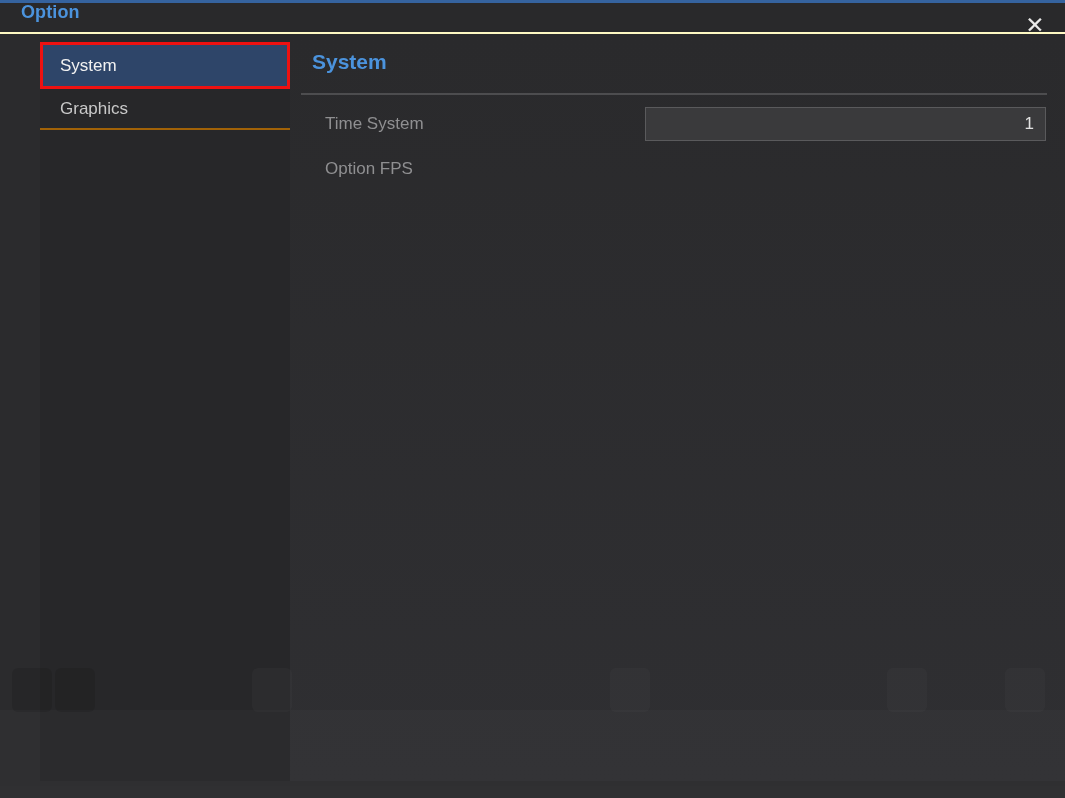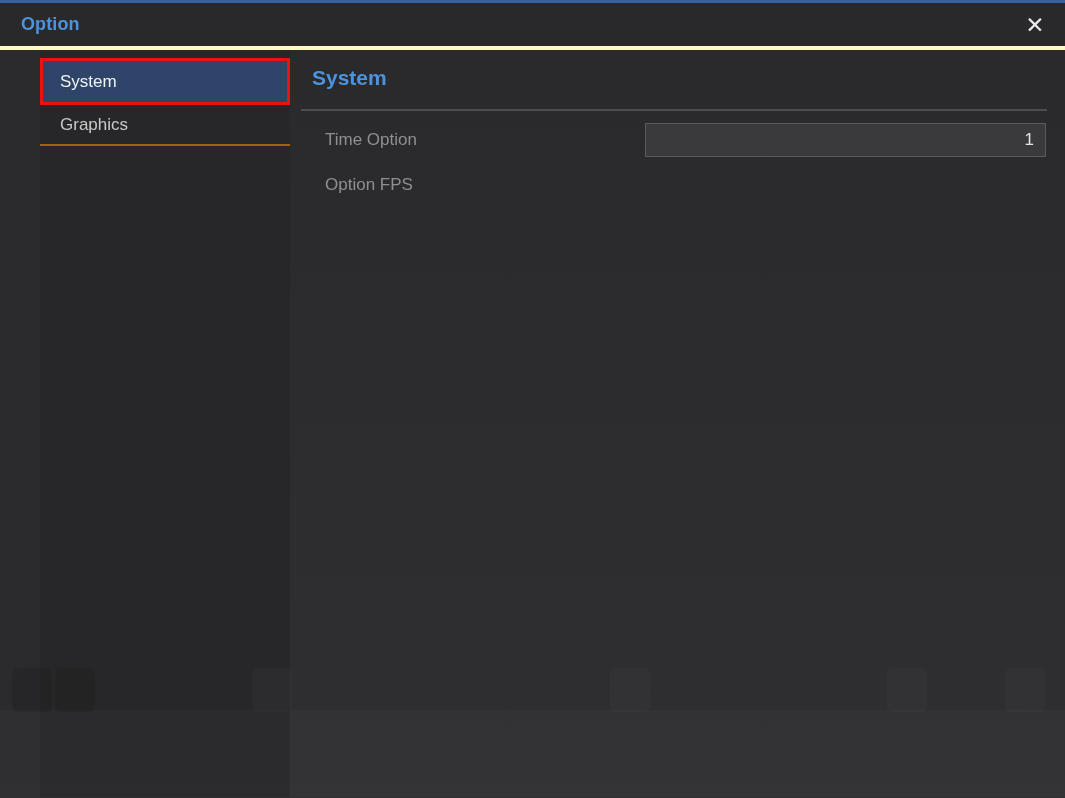--- a/index.html
+++ b/index.html
@@ -15,25 +15,25 @@
     background: #2b2b2d;
     overflow: hidden;
   }
   
   .accent-top {
     position: absolute; top: 0; left: 0; right: 0; height: 3px;
     background: #35639f; z-index: 5;
   }
   .titlebar {
     position: relative;
-    height: 50px;
+    height: 34px;
     background: #29292b;
-    border-bottom: 4px solid #fef9c3;
+    border-bottom: 2px solid #fef9c3;
     display: flex;
-    align-items: center;
+    align-items: flex-start;
   }
   .titlebar-title {
     margin-left: 21px;
     padding-top: 2px;
     color: #4b93dd;
     font-size: 18px;
     font-weight: bold;
     letter-spacing: 0.1px;
   }
   .close-btn {
@@ -157,21 +157,21 @@
         <span>Graphics</span>
       </div>
     </div>
 
     <div class="main">
       <div class="main-heading">System</div>
       <div class="main-separator"></div>
 
       <div class="form-rows">
         <div class="form-row">
-          <div class="form-label">Time Option</div>
+          <div class="form-label">Time System</div>
           <input class="form-field" type="text" value="1" style="">
         </div>
         <div class="form-row">
           <div class="form-label">Option FPS</div>
         </div>
       </div>
     </div>
 
   </div>
 

